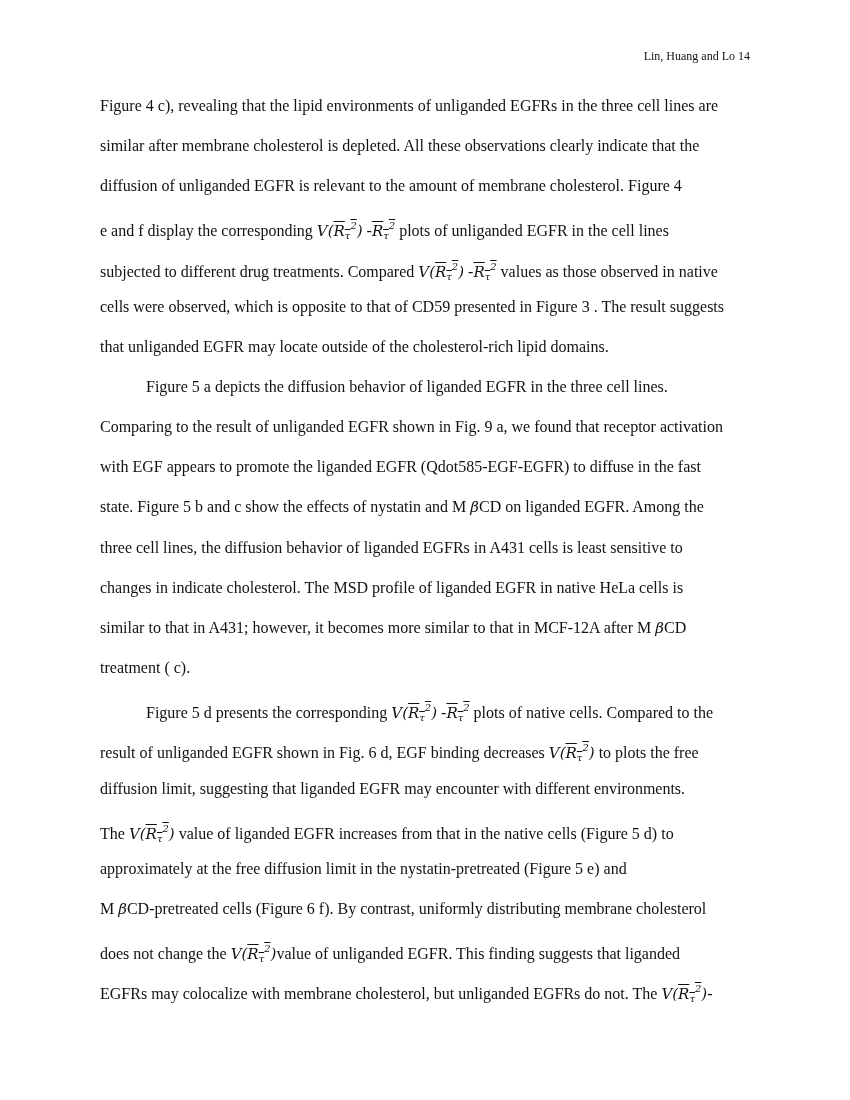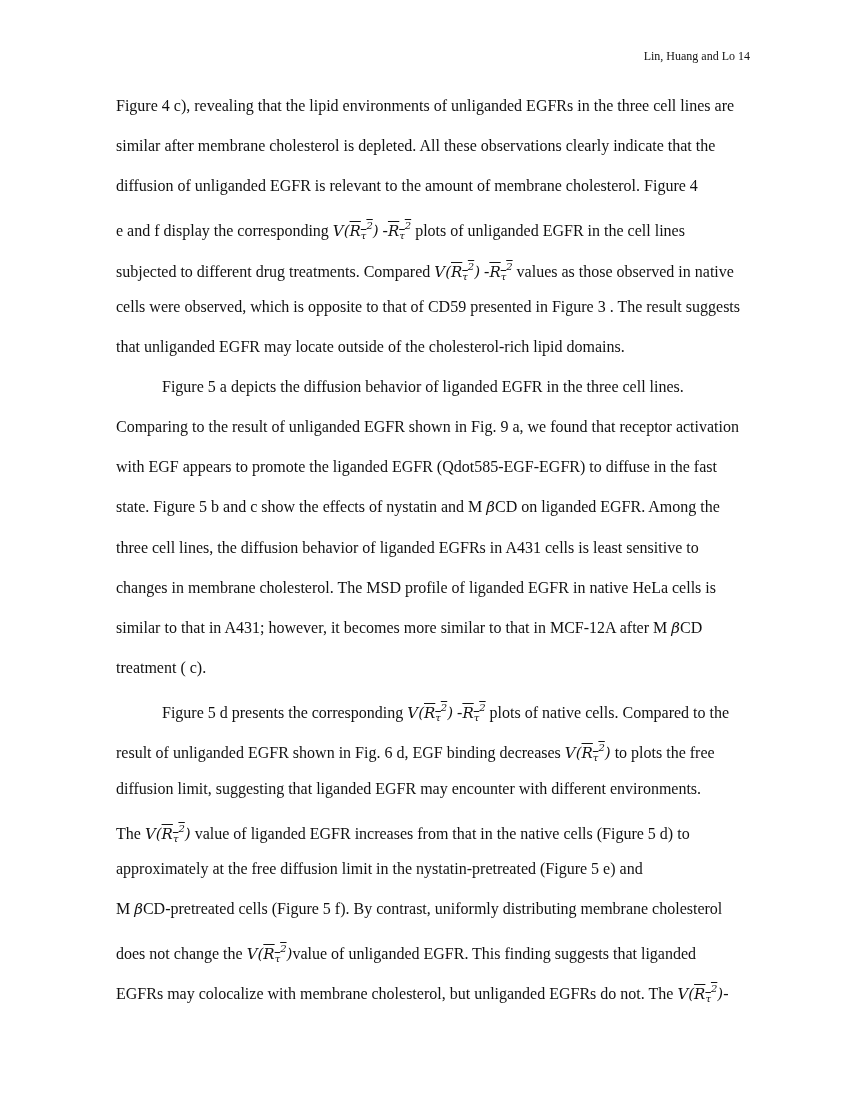--- a/index.html
+++ b/index.html
@@ -1,19 +1,19 @@
 <!DOCTYPE html>
 <html><head>
 <meta charset="utf-8">
 <style>
   html, body { margin: 0; padding: 0; background: #ffffff; }
   body { width: 850px; height: 1100px; position: relative; overflow: hidden;
          font-family: "Liberation Serif", "DejaVu Serif", serif; color: #111; }
   .header { position: absolute; top: 49px; right: 100px; font-size: 12px; }
-  .line { position: absolute; left: 100px; font-size: 16px; white-space: nowrap; line-height: 20px; margin-left: 16px; }
+  .line { position: absolute; left: 100px; font-size: 16px; white-space: nowrap; line-height: 20px; }
   .indent { left: 146px; }
   .m { font-style: italic; font-family: "DejaVu Serif", serif; font-size: 15px; }
   .ov { text-decoration: overline; text-align: center; }
   .sub { font-size: 10px; vertical-align: -3px; font-style: italic; }
   .sup { font-size: 10px; vertical-align: 7px; }
   .beta { font-style: italic; }
 </style>
 </head>
 <body>
 
@@ -35,21 +35,21 @@
 <div class="line" style="top:337px">that unliganded EGFR may locate outside of the cholesterol-rich lipid domains.</div>
 <div class="line indent" style="top:377px">Figure 5 a depicts the diffusion behavior of liganded EGFR in the three cell lines.</div>
 <div class="line" style="top:417px">Comparing to the result of unliganded EGFR shown in Fig. 9 a, we found that receptor activation</div>
 <div class="line" style="top:457px">with EGF appears to promote the liganded EGFR (Qdot585-EGF-EGFR) to diffuse in the fast</div>
 
 <div class="line" style="top:497px">
   <span>state. Figure 5 b and c show the effects of nystatin and M </span><span class="m beta">β</span><span>CD on liganded EGFR. Among the</span>
 </div>
 
 <div class="line" style="top:538px">three cell lines, the diffusion behavior of liganded EGFRs in A431 cells is least sensitive to</div>
-<div class="line" style="top:578px">changes in membrane cholesterol. The MSD profile of liganded EGFR in native HeLa cells is</div>
+<div class="line" style="top:578px">changes in indicate cholesterol. The MSD profile of liganded EGFR in native HeLa cells is</div>
 
 <div class="line" style="top:618px">
   <span>similar to that in A431; however, it becomes more similar to that in MCF-12A after M </span><span class="m beta">β</span><span>CD</span>
 </div>
 
 <div class="line" style="top:658px">treatment ( c).</div>
 
 <div class="line indent" style="top:698px">
   <span>Figure 5  d presents the corresponding </span><span class="m"><span>V</span><span>(</span><span class="ov"><span>R</span><span class="sub">τ</span><span class="sup">2</span></span><span>)</span></span> -<span class="m ov"><span>R</span><span class="sub">τ</span><span class="sup">2</span></span><span> plots of native cells. Compared to the</span>
 </div>
@@ -60,21 +60,21 @@
 
 <div class="line" style="top:779px">diffusion limit, suggesting that liganded EGFR may encounter with different environments.</div>
 
 <div class="line" style="top:819px">
   <span>The  </span><span class="m"><span>V</span><span>(</span><span class="ov"><span>R</span><span class="sub">τ</span><span class="sup">2</span></span><span>)</span></span><span> value of liganded EGFR increases from that in the native cells (Figure 5 d) to</span>
 </div>
 
 <div class="line" style="top:859px">approximately at the free diffusion limit in the nystatin-pretreated (Figure 5  e) and</div>
 
 <div class="line" style="top:899px">
-  <span>M </span><span class="m beta">β</span><span>CD-pretreated cells (Figure 5 f). By contrast, uniformly distributing membrane cholesterol</span>
+  <span>M </span><span class="m beta">β</span><span>CD-pretreated cells (Figure 6 f). By contrast, uniformly distributing membrane cholesterol</span>
 </div>
 
 <div class="line" style="top:939px">
   <span>does not change the </span><span class="m"><span>V</span><span>(</span><span class="ov"><span>R</span><span class="sub">τ</span><span class="sup">2</span></span><span>)</span></span><span>value of unliganded EGFR. This finding suggests that liganded</span>
 </div>
 
 <div class="line" style="top:979px">
   <span>EGFRs may colocalize with membrane cholesterol, but unliganded EGFRs do not. The </span><span class="m"><span>V</span><span>(</span><span class="ov"><span>R</span><span class="sub">τ</span><span class="sup">2</span></span><span>)</span></span><span>-</span>
 </div>
 

